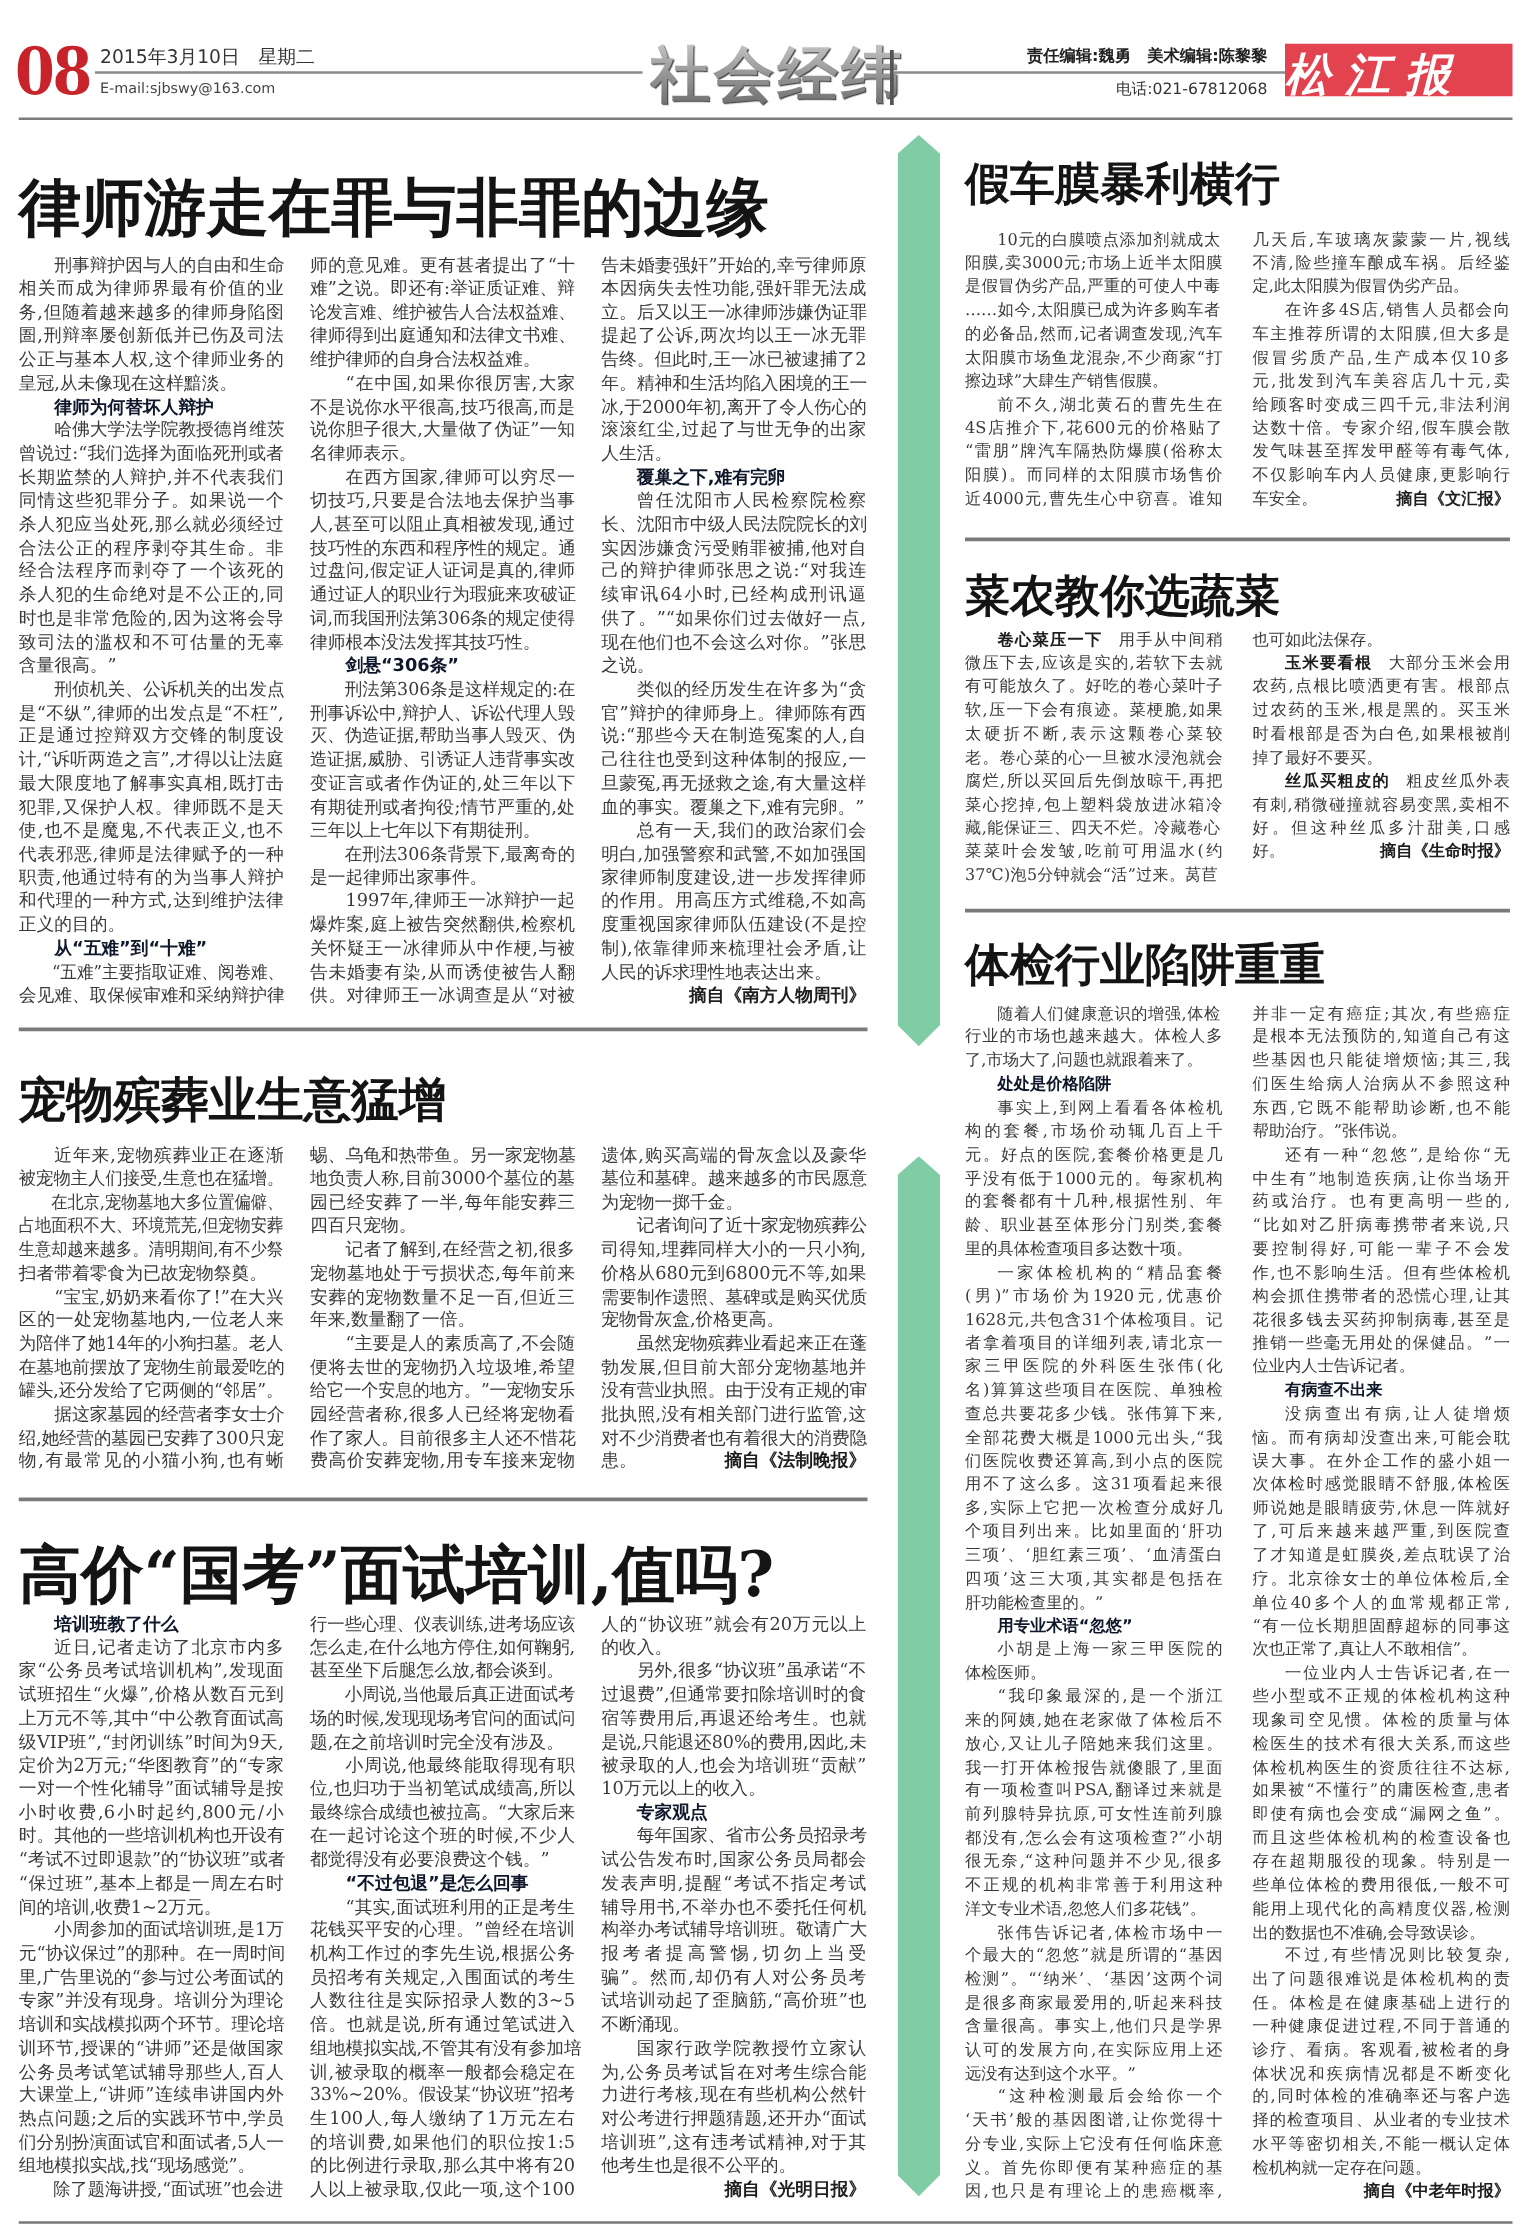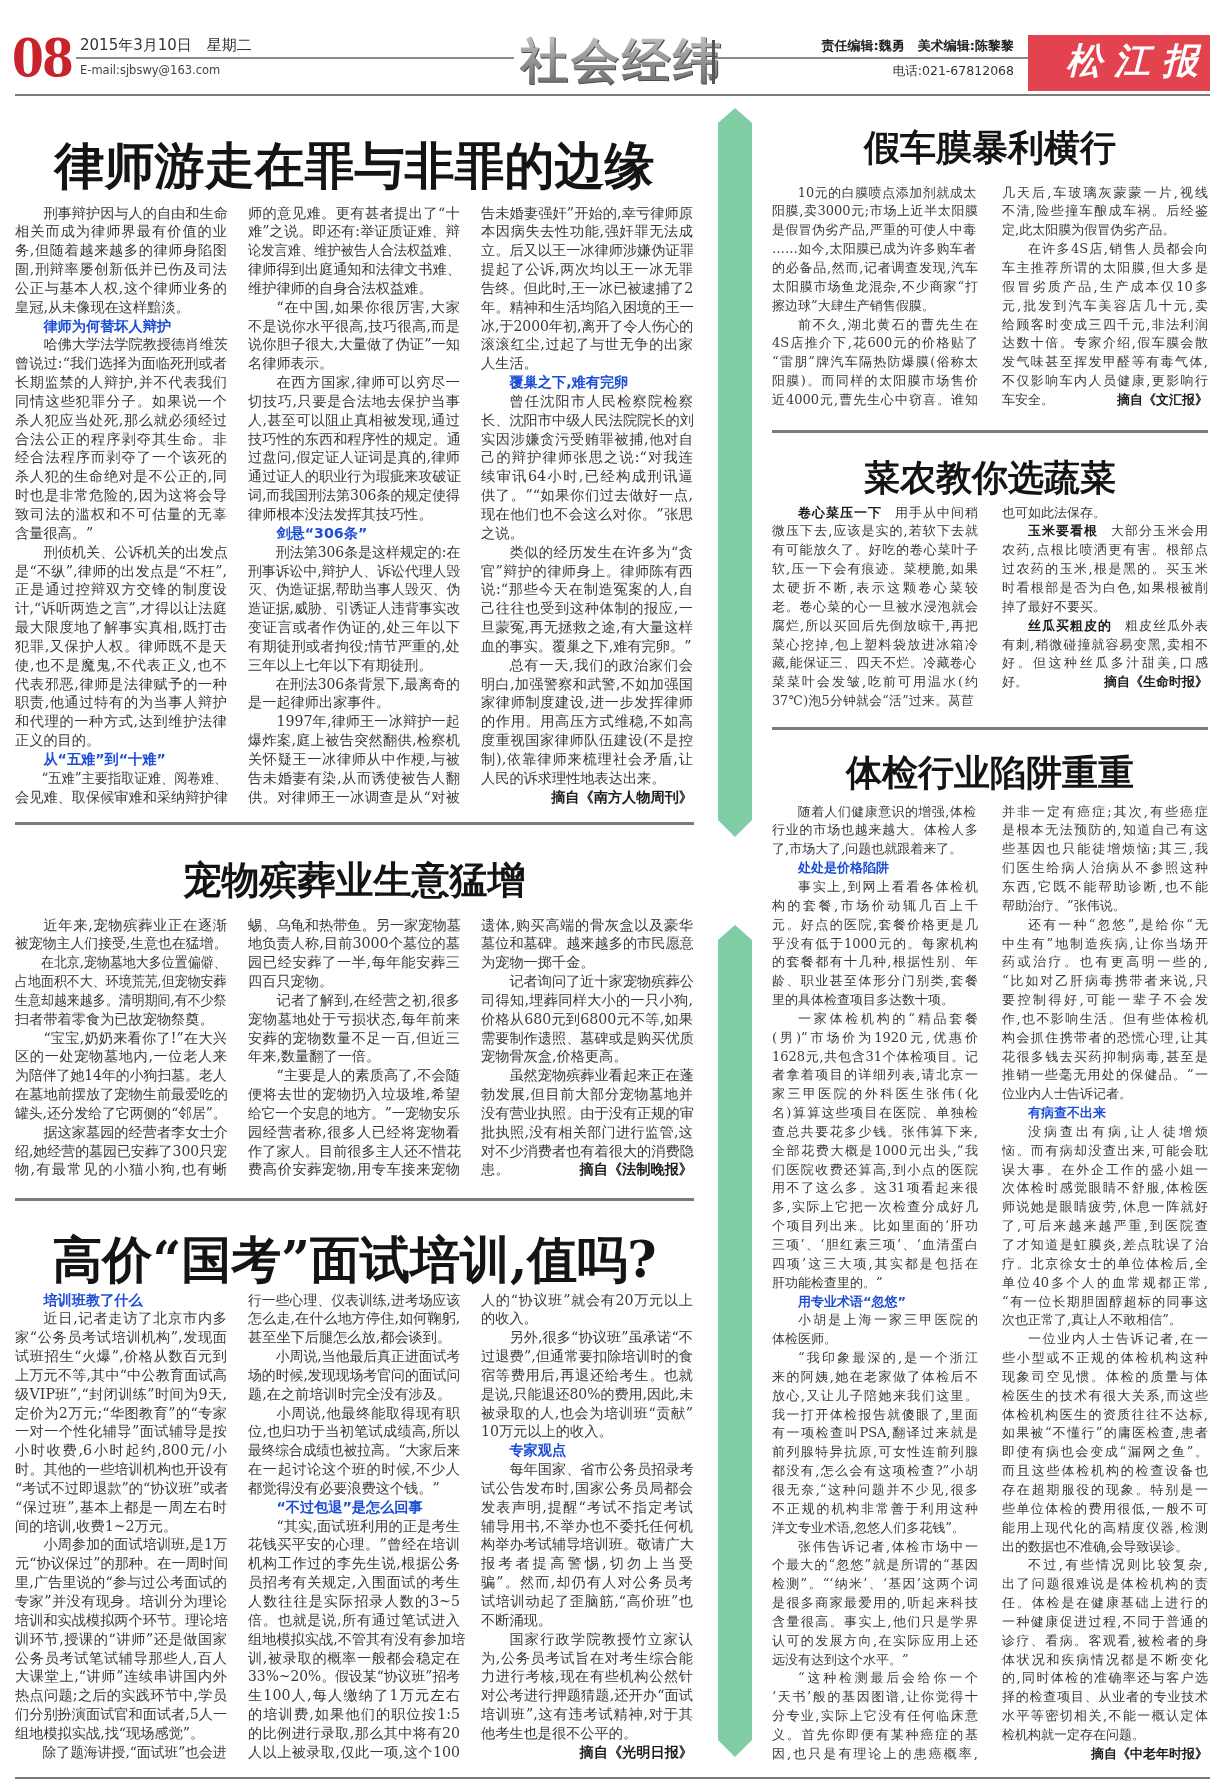--- a/index.html
+++ b/index.html
@@ -8,38 +8,38 @@
 .abs{position:absolute}
 
 .pgnum{left:12px;top:32px;font-size:52px;line-height:52px;font-weight:bold;color:var(--pgred,#c8232b);font-family:"DejaVu Serif",serif;transform:scaleX(.88);transform-origin:left top;letter-spacing:-2px}
 .date{left:80px;top:36px;font-size:15px;line-height:18px;color:#333;font-family:"DejaVu Sans",sans-serif;white-space:nowrap}
 .hline{height:2px;background:#8a8a8a}
 .email{left:80px;top:63px;font-size:11.5px;line-height:14px;color:#444;font-family:"DejaVu Sans",sans-serif}
 .sect{left:520px;top:32px;font-size:48px;line-height:56px;font-weight:900;letter-spacing:3px;font-family:"DejaVu Sans",sans-serif;background:linear-gradient(#c9c9c9,#9a9a9a 45%,#6a6a6a);-webkit-background-clip:text;background-clip:text;color:transparent;filter:drop-shadow(1px 1px 0 #4d4d4d)}
 .vbar{left:712px;top:40px;width:3px;height:44px;background:#555}
 .editors{left:760px;top:38px;width:254px;text-align:right;font-size:13px;line-height:16px;font-weight:bold;color:#222;font-family:"DejaVu Sans",sans-serif;white-space:nowrap}
 .phone{left:820px;top:63px;width:194px;text-align:right;font-size:12.5px;line-height:16px;color:#333;font-family:"DejaVu Sans",sans-serif;white-space:nowrap}
-.logo{left:1028px;top:35px;width:182px;height:56px;background:var(--logobg,#e2434e);color:#fff;text-align:right;font-size:36px;line-height:50px;font-weight:bold;font-style:italic;letter-spacing:12px;font-family:"DejaVu Serif",serif}
+.logo{left:1028px;top:35px;width:182px;height:42px;background:var(--logobg,#e2434e);color:#fff;text-align:left;font-size:36px;line-height:50px;font-weight:bold;font-style:italic;letter-spacing:12px;font-family:"DejaVu Serif",serif}
 .rule{position:absolute;background:var(--rule,#7a7a7a);height:3px}
 
 .ribbon{position:absolute;left:718px;width:34px;background:var(--ribbon,#80cca5);clip-path:polygon(50% 0,100% 15px,100% calc(100% - 17px),50% 100%,0 calc(100% - 17px),0 15px)}
 
-.title{position:absolute;text-align:center;font-weight:900;color:#141414;white-space:nowrap;font-family:"DejaVu Serif",serif}
+.title{position:absolute;font-weight:900;color:#141414;white-space:nowrap;font-family:"DejaVu Serif",serif}
 .body{position:absolute;display:flex}
 .col{flex:none}
 .L .col{width:212px;font-size:14.2px}
 .L .body{gap:21px;left:15px}
 .L .title{left:15px;width:679px}
 .R .col{width:206px;font-size:13px}
 .R .body{gap:24px;left:772px}
 .R .title{left:772px;width:436px}
 .ln{height:18.85px;line-height:18.85px;white-space:nowrap;text-align:justify;text-align-last:justify;text-justify:inter-character;transform-origin:left center}
 .ln.indent{text-indent:2em}
 .ln.end{text-align-last:left}
-.ln.head{text-indent:2em;text-align:center;text-align-last:left;font-family:"DejaVu Sans",sans-serif;font-weight:bold;color:#1d4ed8}
+.ln.head{text-indent:2em;text-align:center;text-align-last:left;font-family:"DejaVu Sans",sans-serif;font-weight:bold;color:#0f172a}
 .ln.src{text-align:right;text-align-last:right;font-family:"DejaVu Sans",sans-serif;font-weight:bold;color:#1e1e1e}
 .ln.src.inline{margin-top:-18.85px}
 .lead{font-family:Liberation Mono, monospace;font-weight:bold;color:#1e1e1e;margin-right:1em}
 
 .a0 .title{top:138px;font-size:50px;line-height:56px}
 .a0 .body{top:203.5px}
 .a1 .title{top:126px;font-size:36px;line-height:42px}
 .a1 .body{top:183.6px}
 .a2 .title{top:456px;font-size:36px;line-height:42px}
 .a2 .body{top:503.6px}

